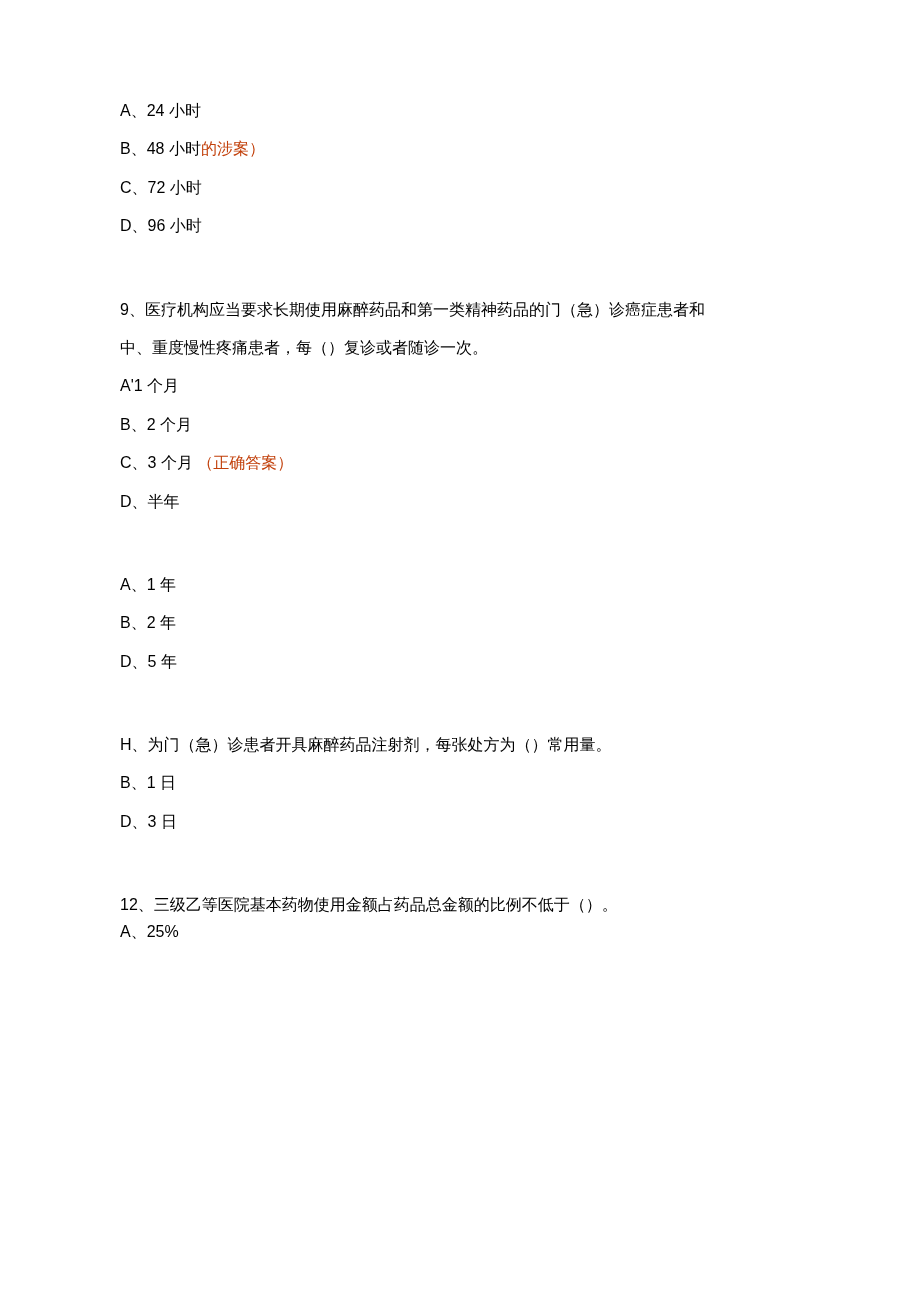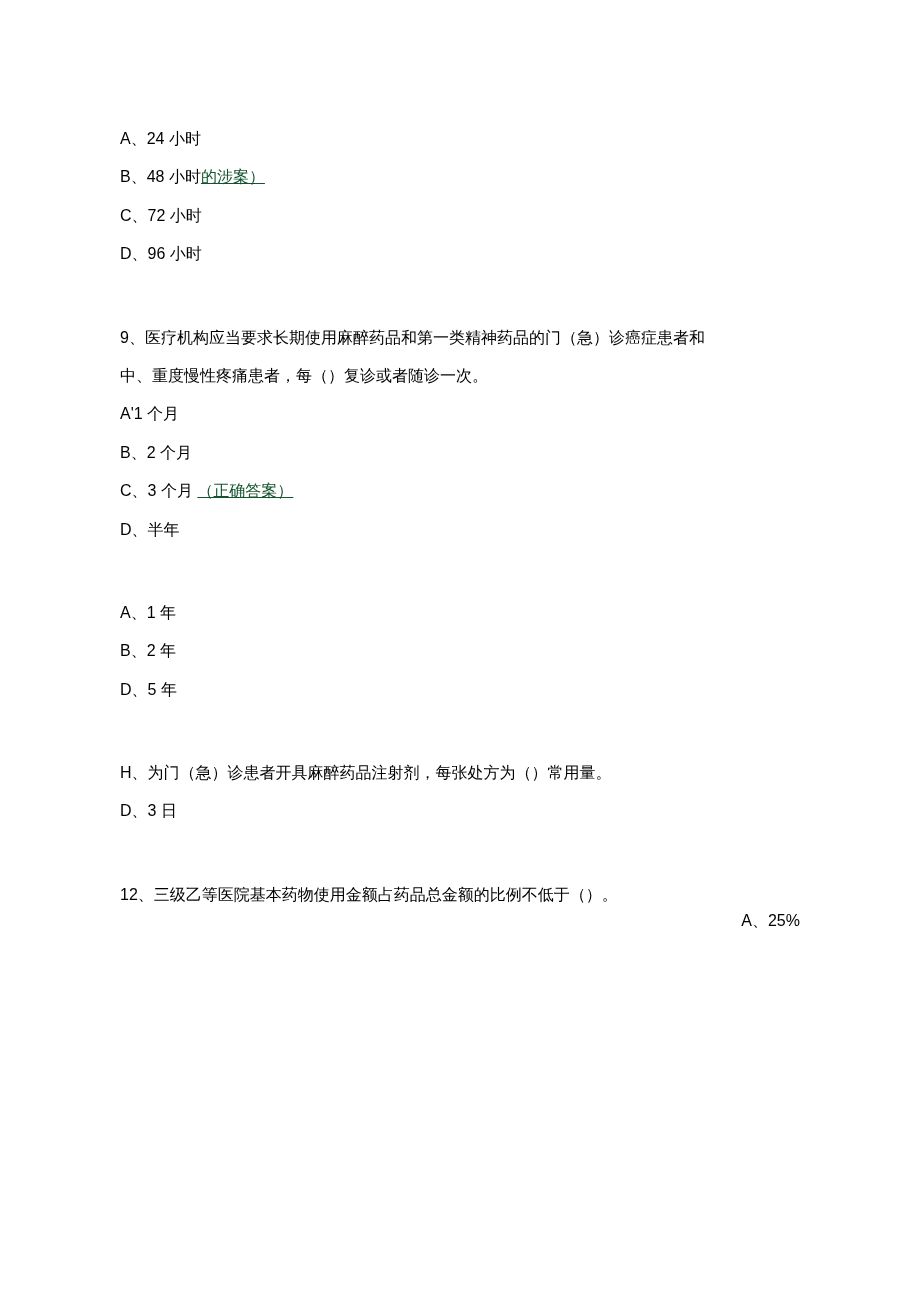--- a/index.html
+++ b/index.html
@@ -5,36 +5,34 @@
   body {
     margin: 0;
     padding: 0;
     background: #ffffff;
     font-family: "Microsoft YaHei", "SimSun", Arial, sans-serif;
     font-size: 16px;
     color: #000000;
     width: 920px;
   }
   .page {
-    padding: 120px 120px 80px 120px;
+    padding: 92px 120px 80px 120px;
     line-height: 2.4;
   }
   .block {
     margin-bottom: 45px;
   }
   .line {
     display: block;
   }
   .ann {
-    color: #14532d;
-    text-decoration: underline;
+    color: #c2410c;
   }
   .tightline {
     margin-top: -12px;
-    text-align: right;
   }
 </style>
 </head>
 <body>
 
 <div class="page">
 
   <div class="block">
     <span class="line">A、24 小时</span>
     <span class="line">
@@ -56,20 +54,21 @@
   </div>
 
   <div class="block">
     <span class="line">A、1 年</span>
     <span class="line">B、2 年</span>
     <span class="line">D、5 年</span>
   </div>
 
   <div class="block">
     <span class="line">H、为门（急）诊患者开具麻醉药品注射剂，每张处方为（）常用量。</span>
+    <span class="line">B、1 日</span>
     <span class="line">D、3 日</span>
   </div>
 
   <div class="block">
     <span class="line">12、三级乙等医院基本药物使用金额占药品总金额的比例不低于（）。</span>
     <span class="line tightline">A、25%</span>
   </div>
 
 </div>
 

